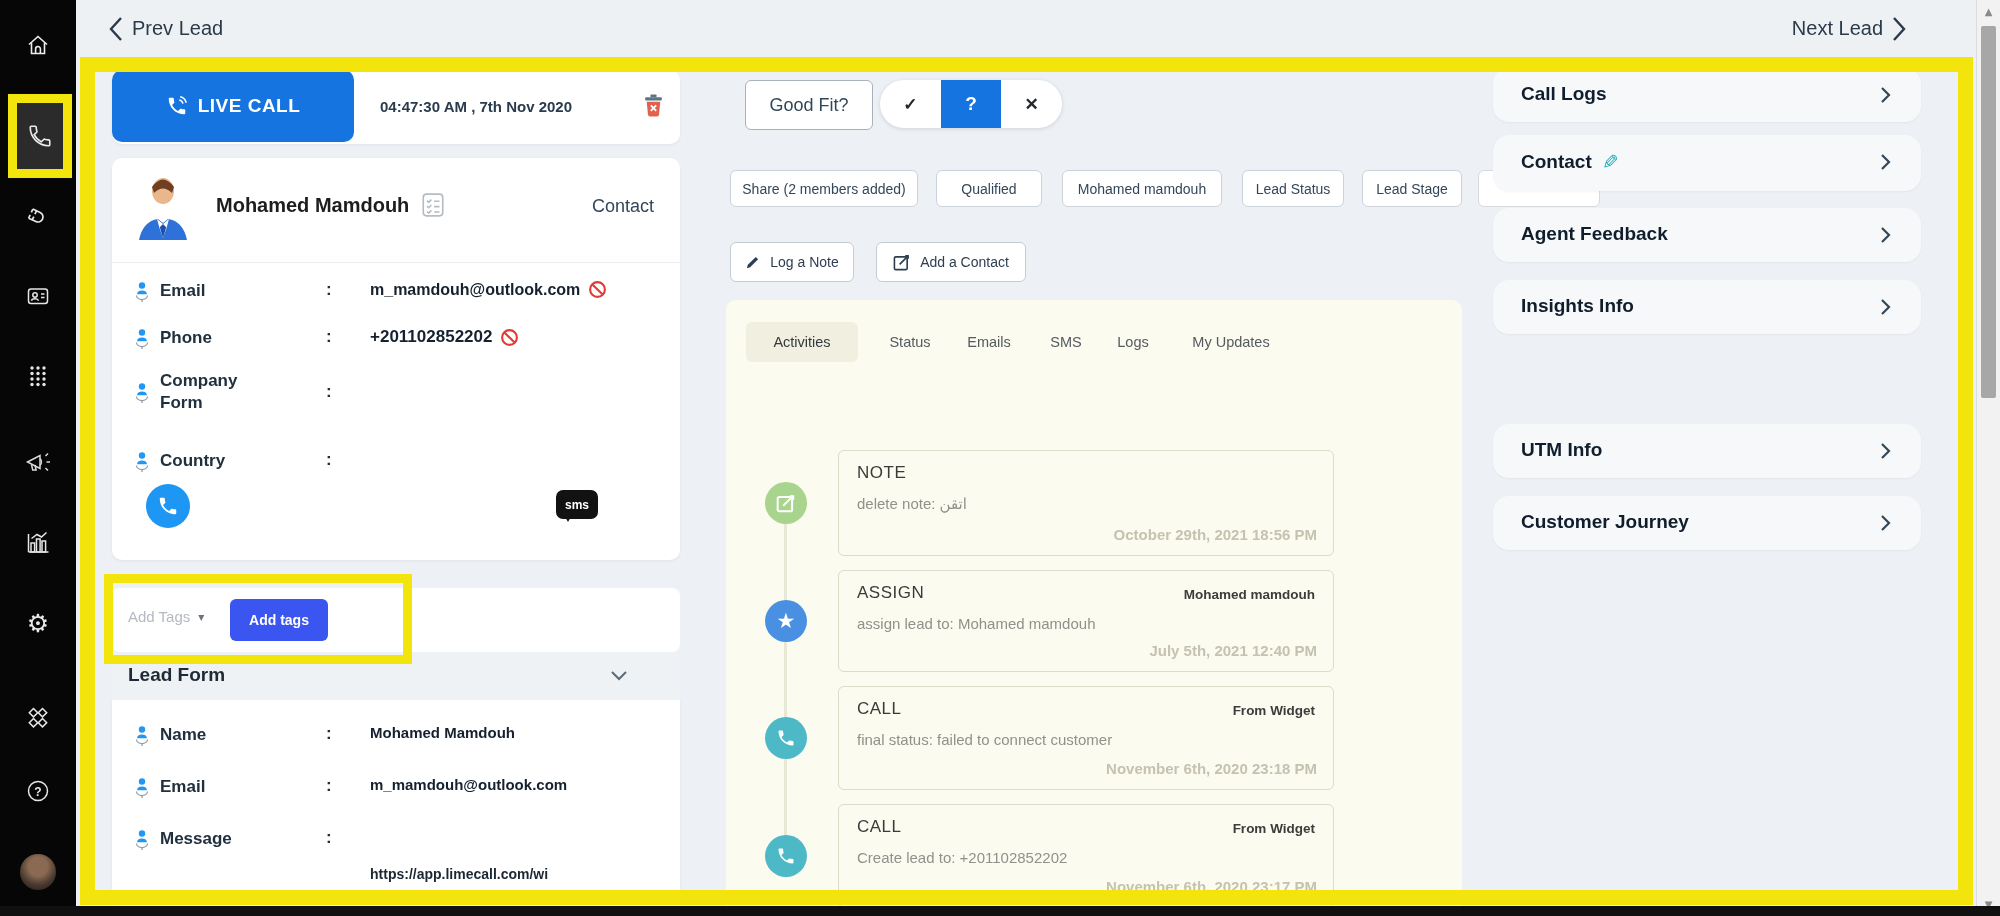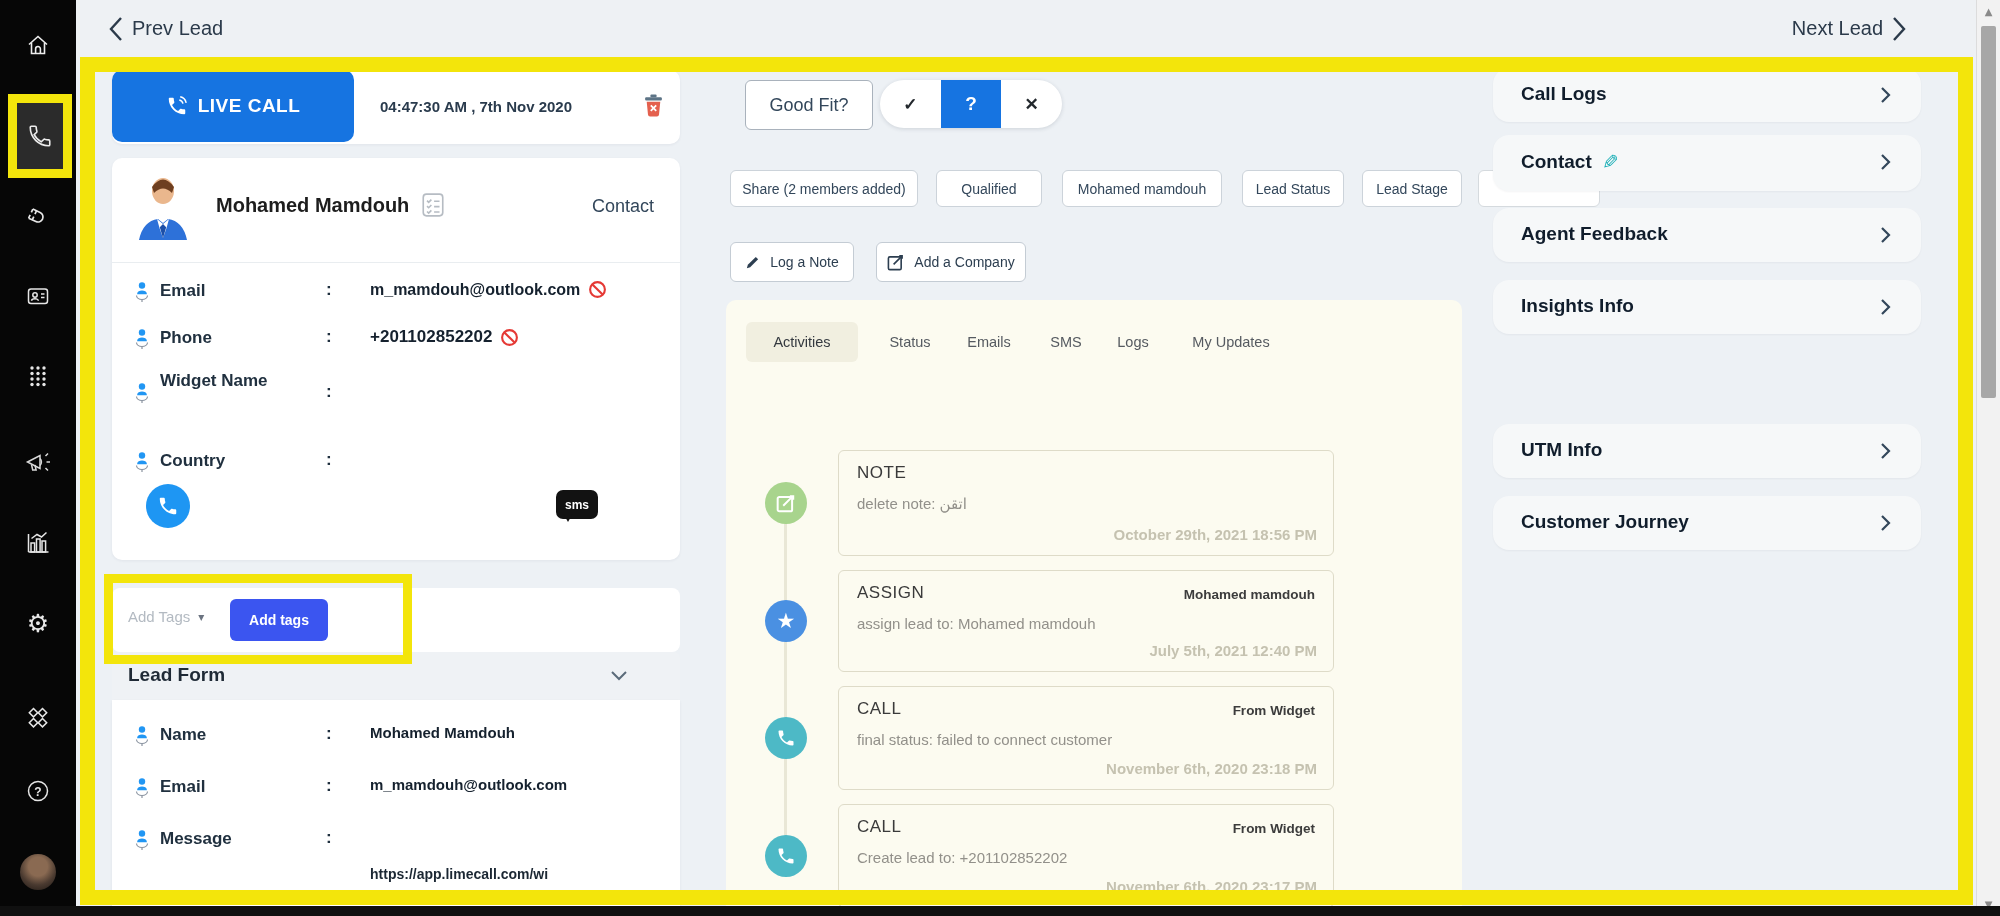--- a/index.html
+++ b/index.html
@@ -293,21 +293,21 @@
           </svg>
       </span>
     </div>
 
     <div class="frow" style="top:212px;">
       <span class="ficon" style="top:12px"><svg width="16" height="22" viewBox="0 0 16 22">
             <circle cx="8" cy="4.5" r="3.2" fill="#2196f3"></circle>
             <path d="M3.2 12.5 c0-4 9.6-4 9.6 0 v.8 h-9.6 z" fill="#2196f3"></path>
             <path d="M2.5 14.5 a5.5 4 0 0 0 11 0 M8 18.5 v2.5" stroke="#8a93a0" fill="none" stroke-width="1.2"></path>
           </svg></span>
-      <span class="flabel" style="width:110px;">Widget Name</span>
+      <span class="flabel" style="width:110px;">Company Form</span>
       <span class="fcolon" style="top:12px">:</span>
       <span class="fvalue"></span>
     </div>
 
     <div class="frow" style="top:292px;">
       <span class="ficon"><svg width="16" height="22" viewBox="0 0 16 22">
             <circle cx="8" cy="4.5" r="3.2" fill="#2196f3"></circle>
             <path d="M3.2 12.5 c0-4 9.6-4 9.6 0 v.8 h-9.6 z" fill="#2196f3"></path>
             <path d="M2.5 14.5 a5.5 4 0 0 0 11 0 M8 18.5 v2.5" stroke="#8a93a0" fill="none" stroke-width="1.2"></path>
           </svg></span>
@@ -400,21 +400,21 @@
     <svg width="15" height="15" viewBox="0 0 16 16">
         <path d="M2 14 L3 10.5 L11.5 2 L14 4.5 L5.5 13 z" fill="#2c3e50"></path>
       </svg>
     <span>Log a Note</span>
   </div>
   <div class="note-btn" style="left:876px;width:150px;">
     <svg width="17" height="17" viewBox="0 0 18 18" fill="none" stroke="#2c3e50" stroke-width="1.7">
         <rect x="1.5" y="3" width="13.5" height="13.5" rx="1.5"></rect>
         <path d="M7 11 L15.5 2.5 M13 2 h3 v3"></path>
       </svg>
-    <span>Add a Company</span>
+    <span>Add a Contact</span>
   </div>
 
   <div class="cream">
     <div class="tab sel" style="left:20px;width:112px;">Activities</div>
     <div class="tab" style="left:152px;width:64px;">Status</div>
     <div class="tab" style="left:226px;width:74px;">Emails</div>
     <div class="tab" style="left:312px;width:56px;">SMS</div>
     <div class="tab" style="left:378px;width:58px;">Logs</div>
     <div class="tab" style="left:450px;width:110px;">My Updates</div>
 

